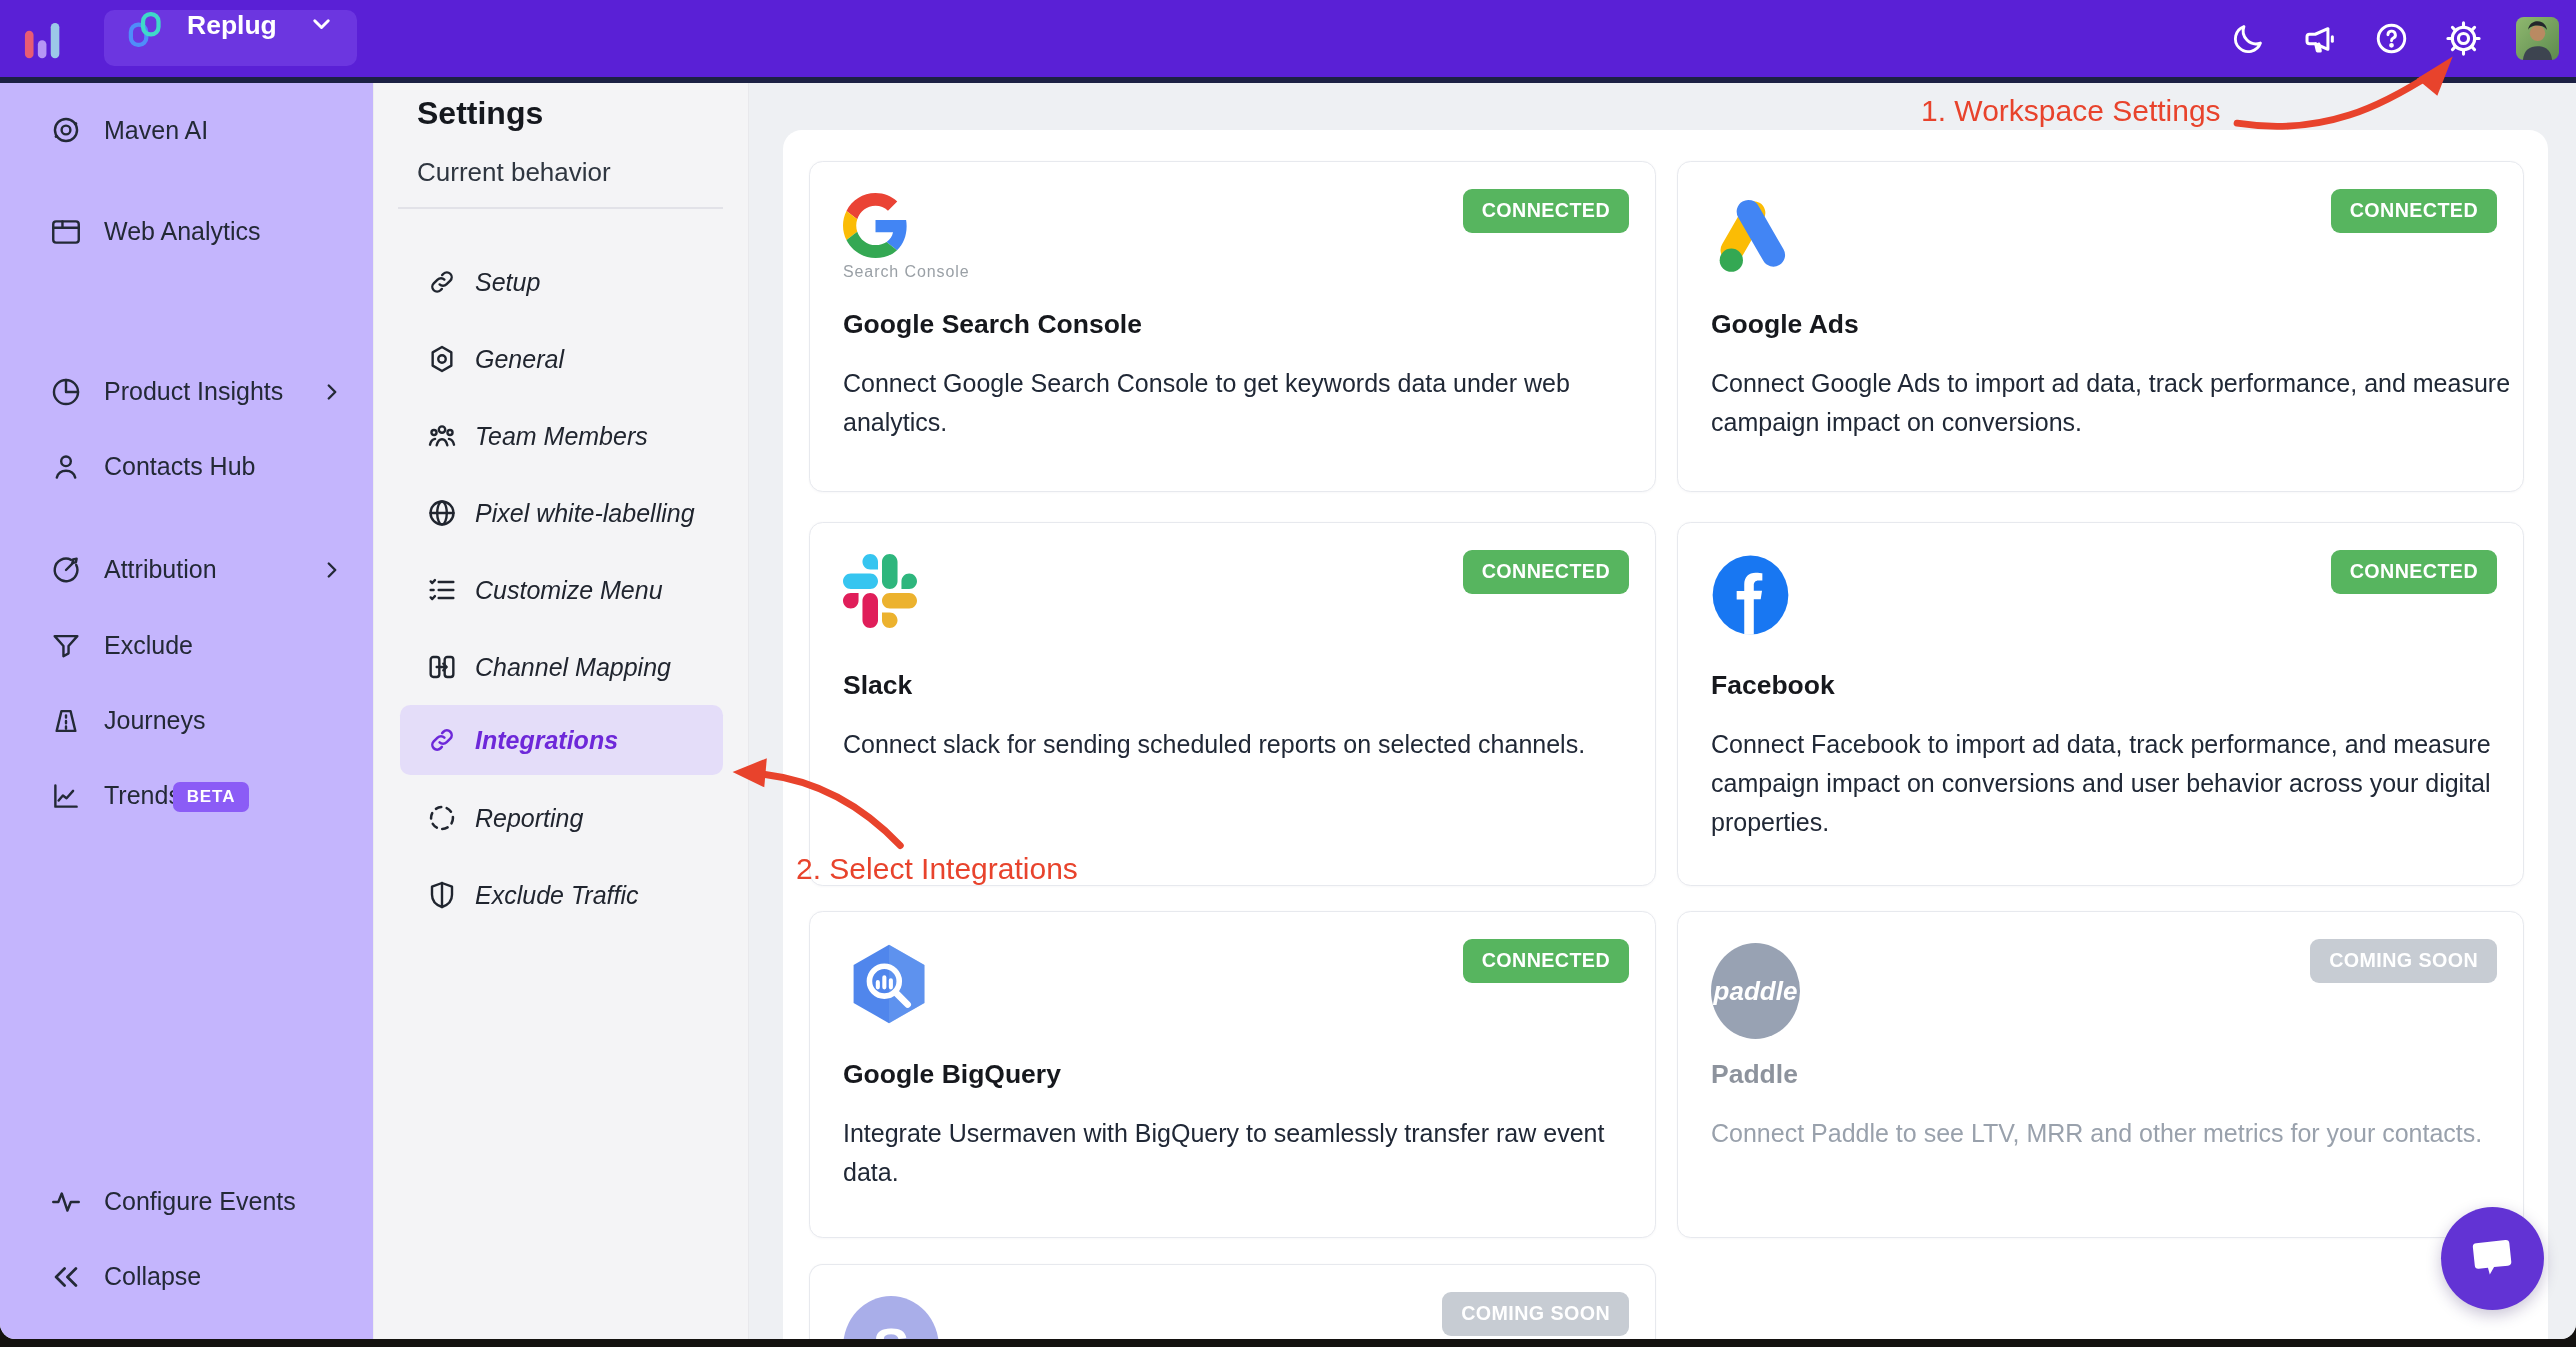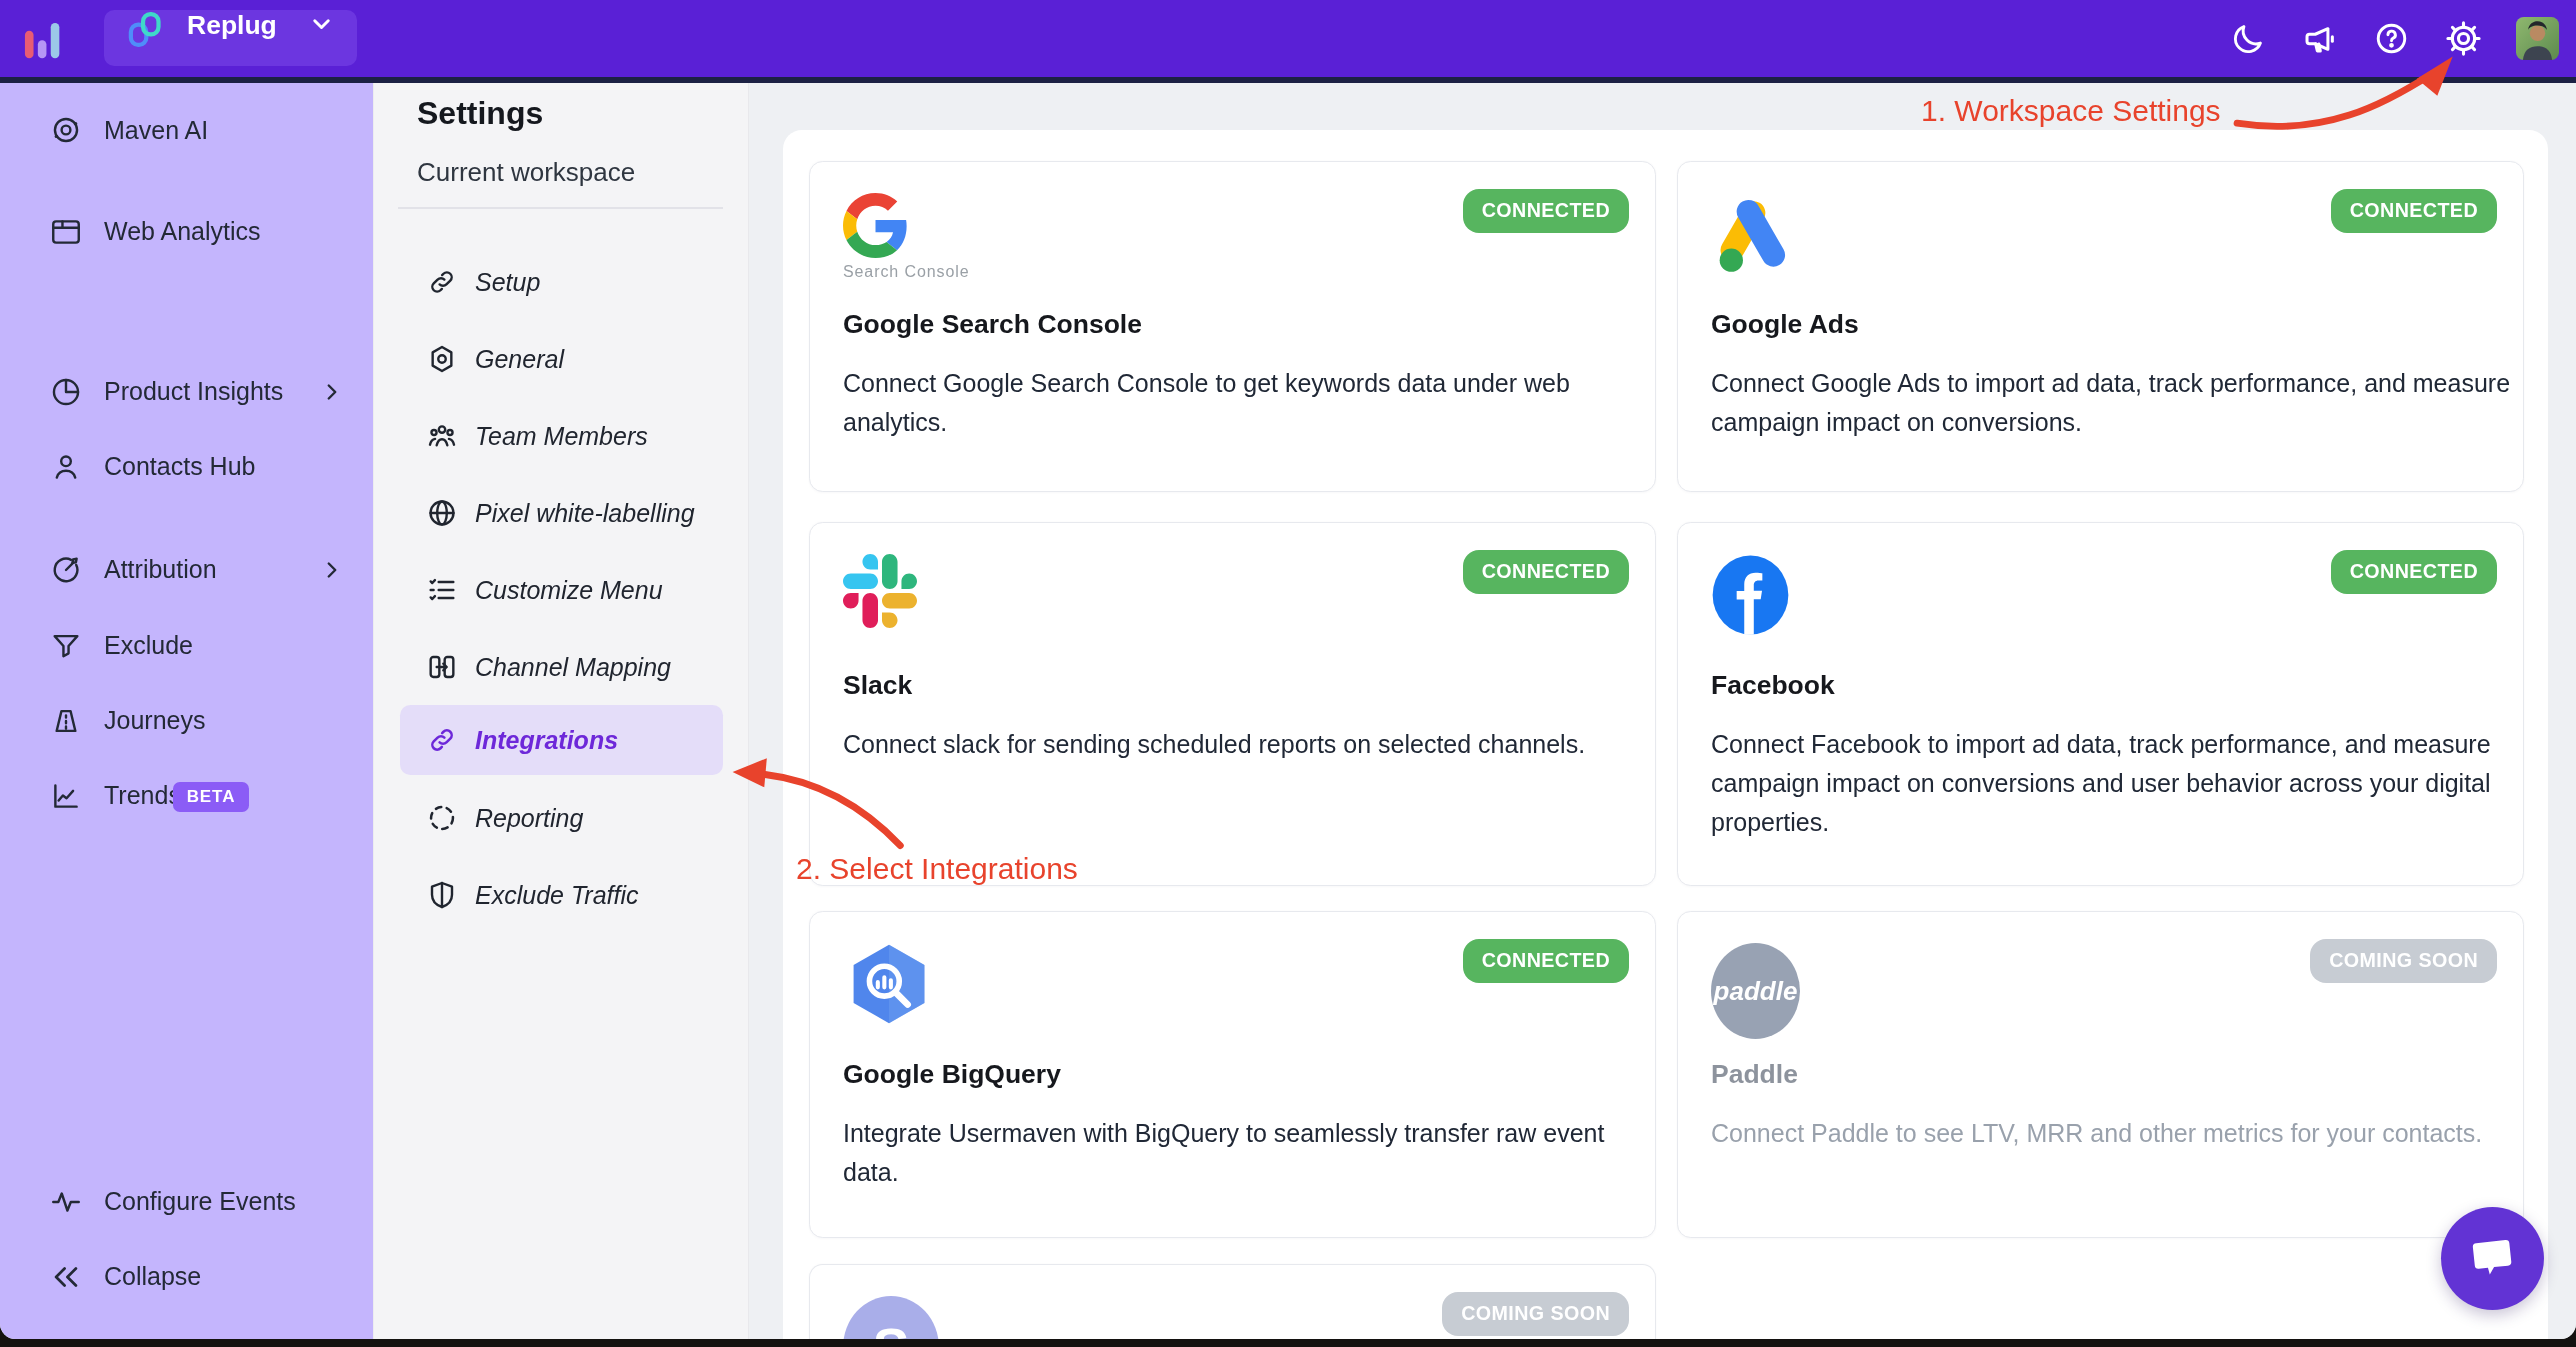--- a/index.html
+++ b/index.html
@@ -48,21 +48,21 @@
   .set-item.active .si-label { font-weight:600; }
 
   
   .main-bg { position:absolute; left:749px; top:83px; width:1827px; height:1256px; background:#eef0f3; }
   .content-panel { position:absolute; left:783px; top:130px; width:1765px; height:1209px;
     background:#ffffff; border-radius:19px 19px 0 0; }
 
   .card { position:absolute; width:847px; background:#ffffff; border:1.7px solid #e7e9ee;
     border-radius:13.7px; cursor:pointer; box-shadow:0 0.9px 2.6px rgba(30,35,50,0.03); }
   .card .badge { position:absolute; top:27px; right:26px; color:#ffffff; font-size:19.7px;
-    font-weight:700; letter-spacing:0.4px; padding:10.3px 19px; border-radius:16px; }
+    font-weight:700; letter-spacing:0.4px; padding:10.3px 19px; border-radius:9px; }
   .badge.connected { background:#57b55f; }
   .badge.coming-soon { background:#c7ccd3; }
   .card .card-logo { position:absolute; left:33px; top:31px; }
   .card .card-title { position:absolute; left:33px; top:147px; font-size:26.5px; font-weight:700; color:#16181d; }
   .card .card-desc { position:absolute; left:33px; top:202px; width:822px; font-size:25px;
     color:#202836; line-height:39px; }
   .card.muted .card-title { color:#8d939d; }
   .card.muted .card-desc { color:#99a1ac; }
   .c1 { left:26px;  top:31px;   height:331px; }
   .c2 { left:894px; top:31px;  height:331px; }
@@ -256,21 +256,21 @@
         <svg viewBox="0 0 24 24" width="34" height="34" fill="none" stroke="#232936" stroke-width="1.9" stroke-linecap="round" stroke-linejoin="round">
           <path d="M11 6l-6 6 6 6M19 6l-6 6 6 6"></path>
           </svg>
         </span>
       <span class="ni-label">Collapse</span>
     </div>
   </nav>
 
   <aside class="settings-panel">
     <div class="settings-title">Settings</div>
-    <div class="settings-subtitle">Current workspace</div>
+    <div class="settings-subtitle">Current behavior</div>
     <div class="settings-divider"></div>
 
     <div class="set-item" style="top:164px">
       <span class="si-icon">
         <svg viewBox="0 0 24 24" width="32" height="32" fill="none" stroke="#20252f" stroke-width="1.8" stroke-linecap="round" stroke-linejoin="round">
           <path d="M13.8 10.2a3.6 3.6 0 0 0-5.1 0l-2.9 2.9a3.6 3.6 0 0 0 5.1 5.1l1-1"></path>
           <path d="M10.2 13.8a3.6 3.6 0 0 0 5.1 0l2.9-2.9a3.6 3.6 0 0 0-5.1-5.1l-1 1"></path>
           </svg>
         </span>
       <span class="si-label">Setup</span>

